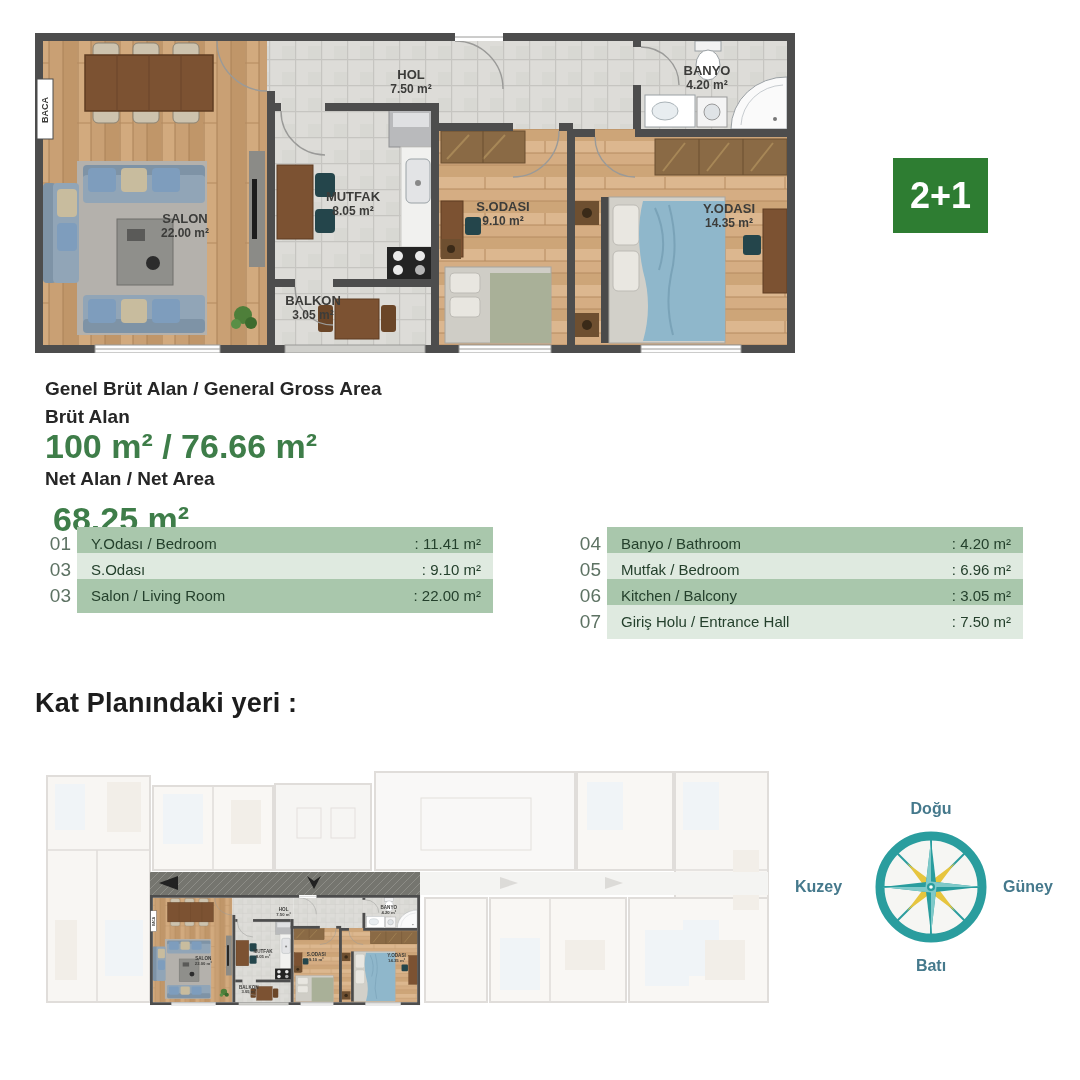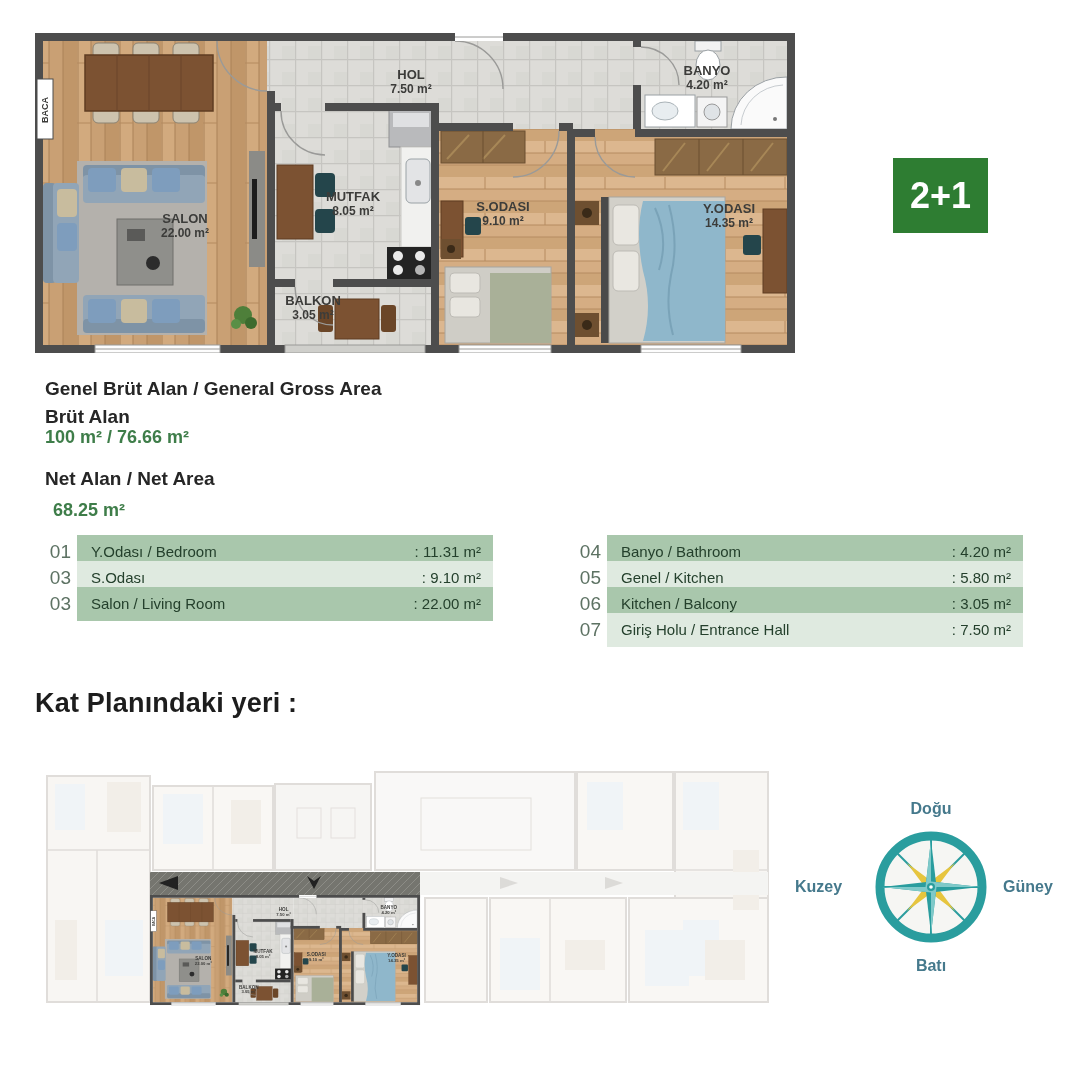--- a/index.html
+++ b/index.html
@@ -9,24 +9,24 @@
   }
   *{margin:0;padding:0;box-sizing:border-box;}
   body{background:#fff;font-family:"Liberation Sans",sans-serif;}
   .canvas{position:relative;width:1080px;height:1080px;background:#ffffff;overflow:hidden;}
   .abs{position:absolute;}
   
   .badge{left:893px;top:158px;width:95px;height:75px;background:var(--accent_green);
          color:#fff;font-size:36px;font-weight:800;display:flex;align-items:center;justify-content:center;}
   
   .lbl-bold{font-size:19px;font-weight:700;color:#262626;}
-  .val-green{font-size:18px;font-weight:700;color:var(--value_green);}
+  .val-green{font-size:34px;font-weight:700;color:var(--value_green);}
   
   .rtable{width:452px;}
-  .trow{display:flex;height:26px;align-items:flex-start;}
+  .trow{display:flex;height:26px;align-items:flex-end;}
   .tno{width:30px;text-align:right;font-size:19px;line-height:34px;color:var(--row_number);}
   .tband{flex:1;margin-left:6px;display:flex;justify-content:space-between;font-size:15px;line-height:34px;color:var(--row_text);}
   .trow:nth-child(odd) .tband{background:var(--row_dark);}
   .trow:nth-child(even) .tband{background:var(--row_light);}
   .tname{padding-left:14px;white-space:nowrap;}
   .tval{padding-right:12px;white-space:nowrap;}
   .heading{font-size:27px;font-weight:800;color:var(--heading_dark);letter-spacing:.2px;}
   .compass-label{font-size:16px;font-weight:700;color:var(--compass_label);}
   svg text{font-family:"Liberation Sans",sans-serif;}
   .roomname{font-size:13px;font-weight:700;fill:#3c3c3a;}
@@ -263,21 +263,21 @@
   <div class="abs lbl-bold" style="left:45px;top:406px;">Brüt Alan</div>
   <div class="abs val-green" style="left:45px;top:427px;">100 m² / 76.66 m²</div>
   <div class="abs lbl-bold" style="left:45px;top:468px;">Net Alan / Net Area</div>
   <div class="abs val-green" style="left:45px;top:500px;margin-left:8px;">68.25 m²</div>
 
   <div class="abs rtable" style="left:41px;top:535px;">
     <div class="trow">
       <div class="tno">01</div>
       <div class="tband">
           <span class="tname">Y.Odası / Bedroom</span>
-          <span class="tval">: 11.31 m²</span>
+          <span class="tval">: 11.41 m²</span>
         </div>
     </div>
     <div class="trow">
       <div class="tno">03</div>
       <div class="tband">
           <span class="tname">S.Odası</span>
           <span class="tval">: 9.10 m²</span>
         </div>
     </div>
     <div class="trow">
@@ -293,22 +293,22 @@
     <div class="trow">
       <div class="tno">04</div>
       <div class="tband">
           <span class="tname">Banyo / Bathroom</span>
           <span class="tval">: 4.20 m²</span>
         </div>
     </div>
     <div class="trow">
       <div class="tno">05</div>
       <div class="tband">
-          <span class="tname">Genel / Kitchen</span>
-          <span class="tval">: 5.80 m²</span>
+          <span class="tname">Mutfak / Bedroom</span>
+          <span class="tval">: 6.96 m²</span>
         </div>
     </div>
     <div class="trow">
       <div class="tno">06</div>
       <div class="tband">
           <span class="tname">Kitchen / Balcony</span>
           <span class="tval">: 3.05 m²</span>
         </div>
     </div>
     <div class="trow">

